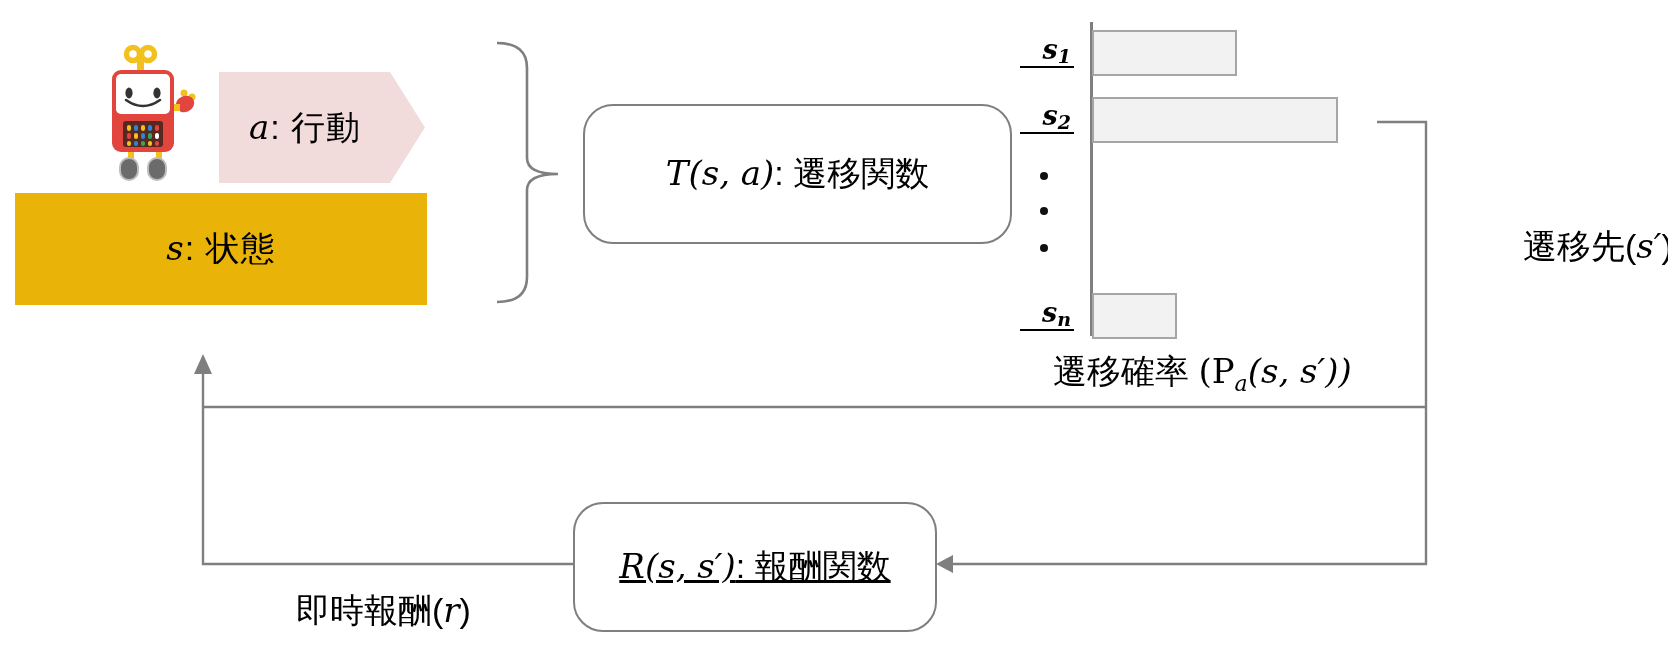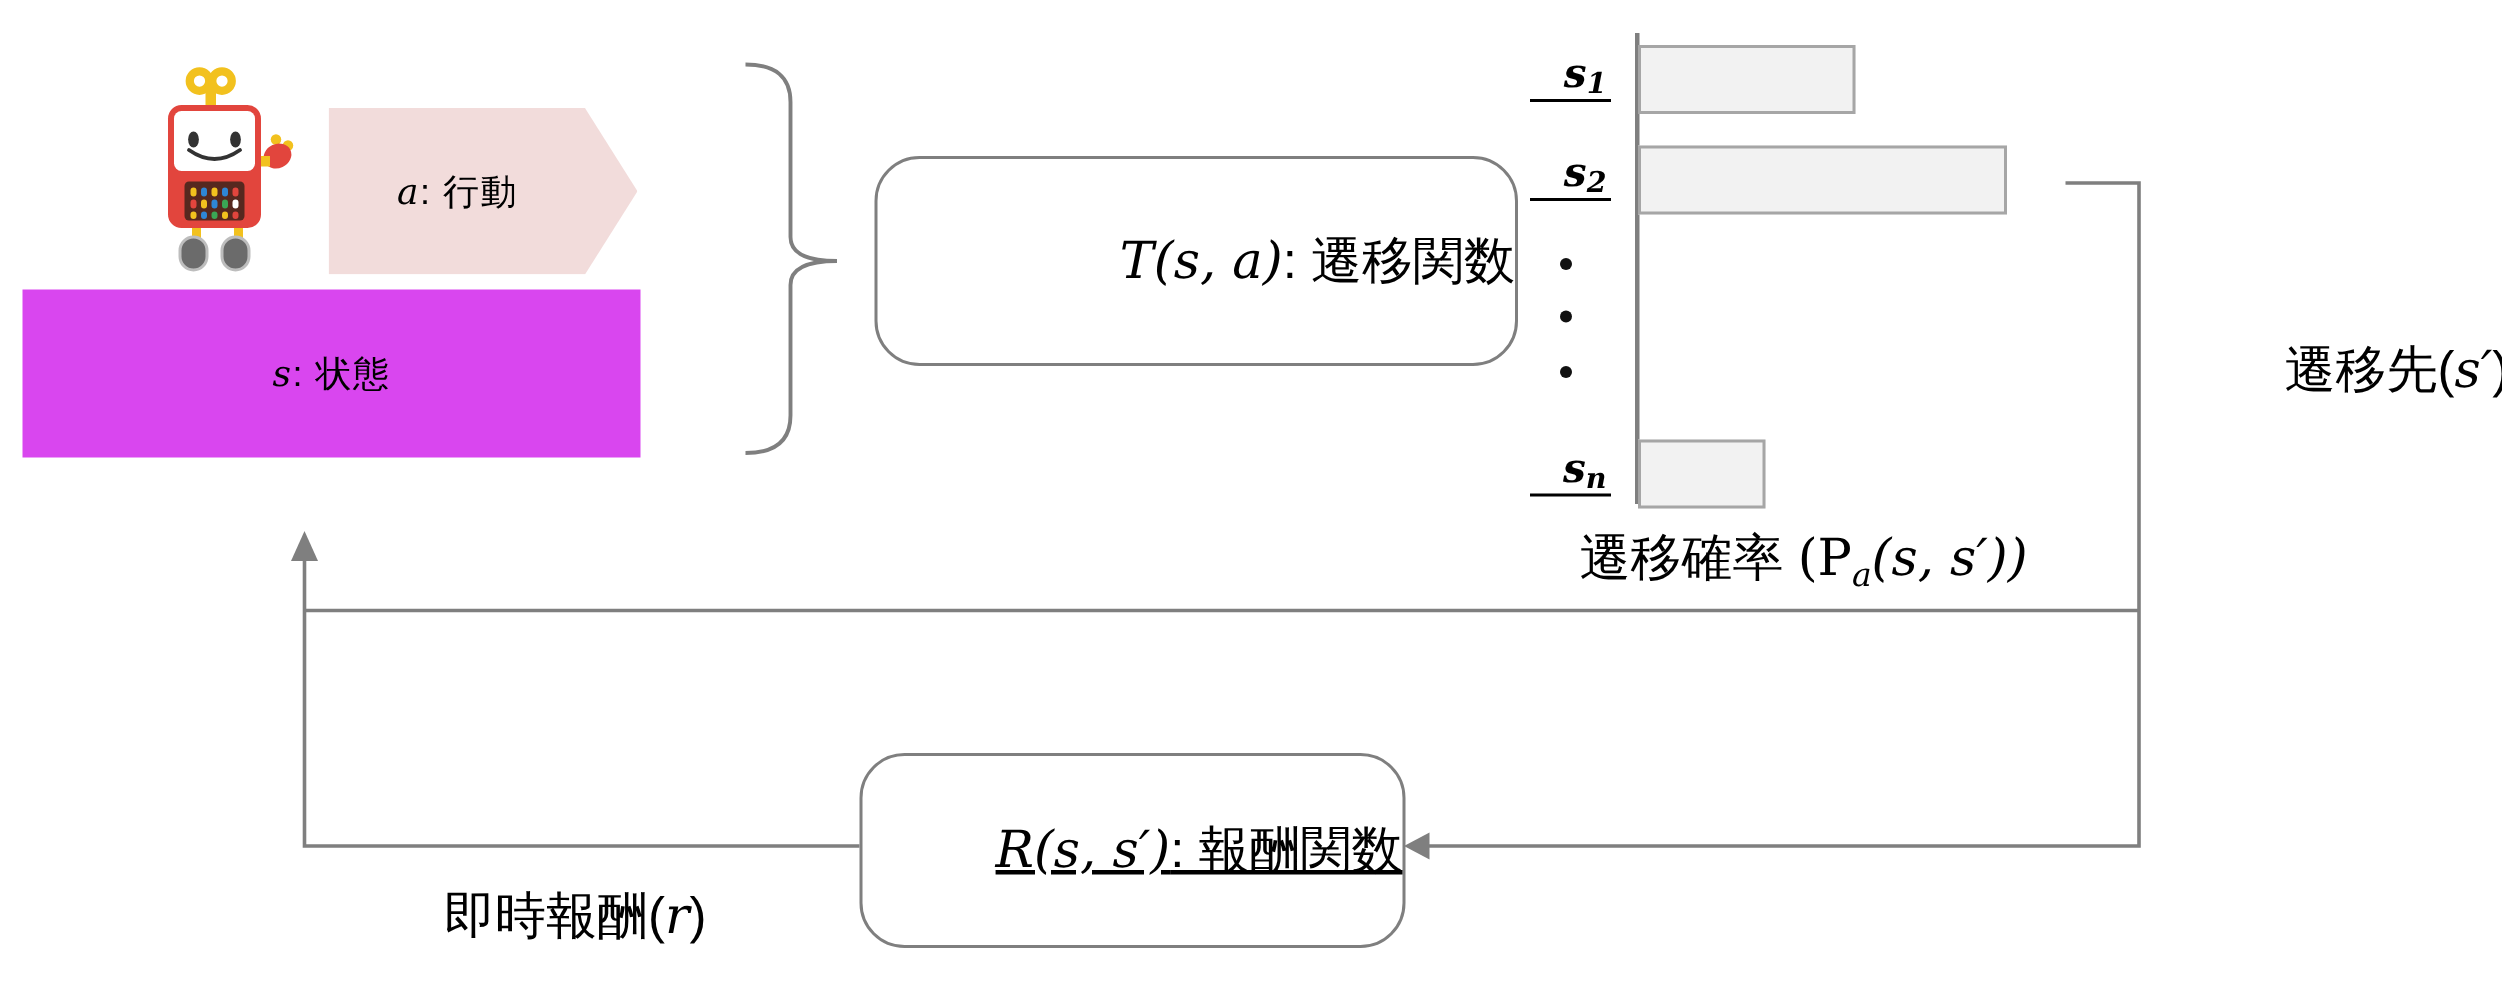--- a/index.html
+++ b/index.html
@@ -14,26 +14,26 @@
     clip-path:polygon(0 0,83% 0,100% 50%,83% 100%,0 100%);
     display:flex;align-items:center;justify-content:center;
   }
   .state-box{
     left:15px;top:193px;width:412px;height:112px;
     display:flex;align-items:center;justify-content:center;
   }
   
   .round-box{
     border:2.5px solid #7f7f7f;border-radius:30px;background:#fff;
-    display:flex;align-items:center;justify-content:flex-end;
+    display:flex;align-items:center;justify-content:center;
   }
   .t-box{left:583px;top:104px;width:425px;height:136px;}
   .r-box{left:573px;top:502px;width:360px;height:126px;text-decoration:underline;}
   
-  .jp{font-size:24px;letter-spacing:1px;}
+  .jp{font-size:34px;letter-spacing:1px;}
   .mvar{font-family:"DejaVu Serif","Liberation Serif",serif;font-style:italic;}
   .boxlabel{font-size:34px;white-space:nowrap;}
   .barlabel{
     font-family:"DejaVu Serif","Liberation Serif",serif;font-style:italic;font-weight:bold;
     font-size:27px;line-height:1;border-bottom:2.5px solid #000;padding:0 3px 3px 3px;
     display:flex;align-items:baseline;justify-content:flex-end;
   }
   .barlabel sub{font-size:19px;line-height:1;transform:translateY(4px);}
   .bar{border:2px solid #a6a6a6;height:42px;}
   .axis{left:1090px;top:22px;width:2.5px;height:314px;background:#7f7f7f;}
@@ -89,21 +89,21 @@
       <rect x="41" y="99" width="4" height="5" rx="2" fill="#3aa655"></rect>
       <rect x="48" y="99" width="4" height="5" rx="2" fill="#f2c11e"></rect>
       <rect x="55" y="99" width="4" height="5" rx="2" fill="#e2453d"></rect>
     </g>
   </svg>
 
   <div class="abs action-arrow" style="background: rgb(242, 220, 219);">
     <span class="jp" style="margin-right:34px;"><span class="mvar">a</span><span>: 行動</span></span>
   </div>
 
-  <div class="abs state-box" style="background: #d946ef;">
+  <div class="abs state-box" style="background: #eab308;">
     <span class="jp"><span class="mvar">s</span><span>: 状態</span></span>
   </div>
 
   <svg class="abs" style="left:488px;top:38px;" width="80" height="270" viewBox="0 0 80 270">
     <path class="nofill" d="M9 5 Q39 5 39 30 L39 120 Q39 136 70 136 Q39 136 39 152 L39 239 Q39 264 9 264" stroke="#7f7f7f" stroke-width="2.6" fill="none"></path>
   </svg>
 
   <div class="abs round-box t-box">
     <span class="boxlabel"><span class="mvar">T(s, a)</span><span>: 遷移関数</span></span>
   </div>

